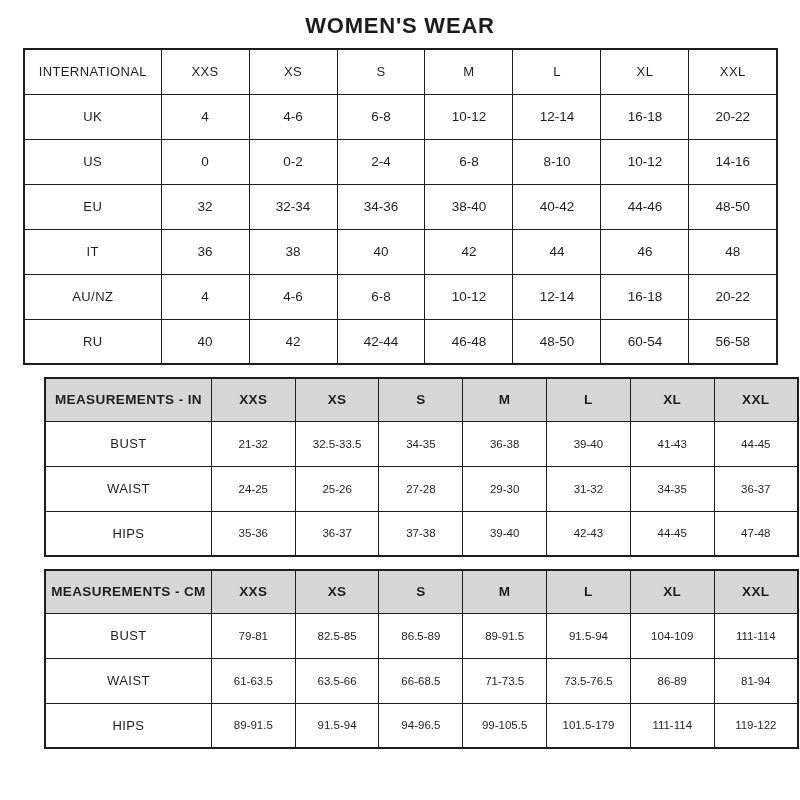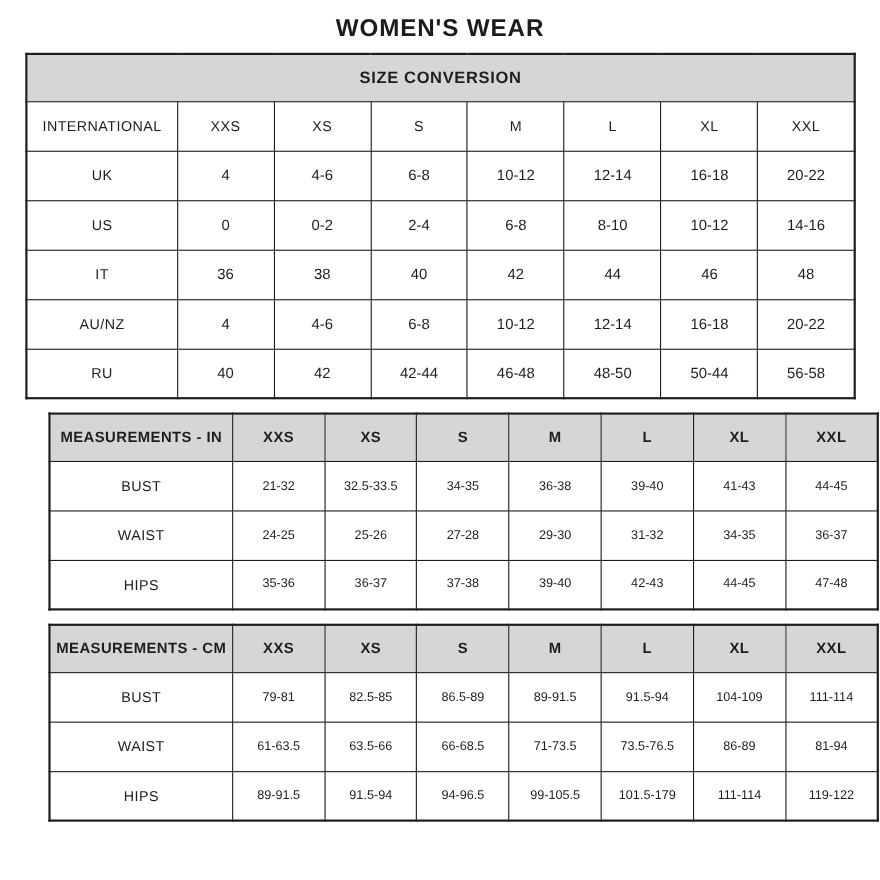--- a/index.html
+++ b/index.html
@@ -88,23 +88,20 @@
         <col class="c-data1">
         <col class="c-data1">
         <col class="c-data1">
       <col class="c-data1">
         <col class="c-data1">
         <col class="c-data1">
         <col class="c-data1">
     </colgroup>
     <tbody>
       <tr>
-        <td colspan="8" class="band">SIZE CONVERSION</td>
-      </tr>
-      <tr>
         <td class="colhead">INTERNATIONAL</td>
         <td class="colhead">XXS</td>
         <td class="colhead">XS</td>
         <td class="colhead">S</td>
         <td class="colhead">M</td>
         <td class="colhead">L</td>
         <td class="colhead">XL</td>
         <td class="colhead">XXL</td>
       </tr>
       <tr>
@@ -121,20 +118,30 @@
         <td class="rlabel">US</td>
         <td class="val">0</td>
         <td class="val">0-2</td>
         <td class="val">2-4</td>
         <td class="val">6-8</td>
         <td class="val">8-10</td>
         <td class="val">10-12</td>
         <td class="val">14-16</td>
       </tr>
       <tr>
+        <td class="rlabel">EU</td>
+        <td class="val">32</td>
+        <td class="val">32-34</td>
+        <td class="val">34-36</td>
+        <td class="val">38-40</td>
+        <td class="val">40-42</td>
+        <td class="val">44-46</td>
+        <td class="val">48-50</td>
+      </tr>
+      <tr>
         <td class="rlabel">IT</td>
         <td class="val">36</td>
         <td class="val">38</td>
         <td class="val">40</td>
         <td class="val">42</td>
         <td class="val">44</td>
         <td class="val">46</td>
         <td class="val">48</td>
       </tr>
       <tr>
@@ -147,21 +154,21 @@
         <td class="val">16-18</td>
         <td class="val">20-22</td>
       </tr>
       <tr>
         <td class="rlabel">RU</td>
         <td class="val">40</td>
         <td class="val">42</td>
         <td class="val">42-44</td>
         <td class="val">46-48</td>
         <td class="val">48-50</td>
-        <td class="val">50-44</td>
+        <td class="val">60-54</td>
         <td class="val">56-58</td>
       </tr>
     </tbody>
   </table>
 
   <table class="chart mtable" id="in-table">
     <colgroup>
       <col class="c-label2">
         <col class="c-data2">
         <col class="c-data2">

